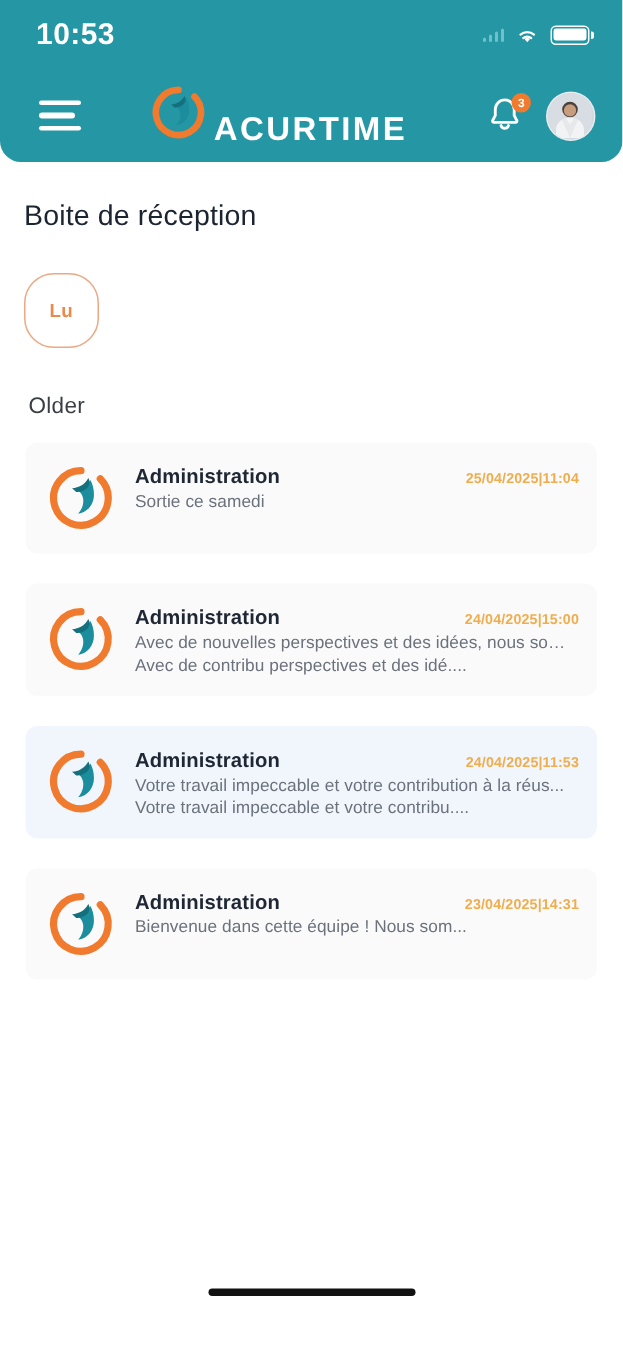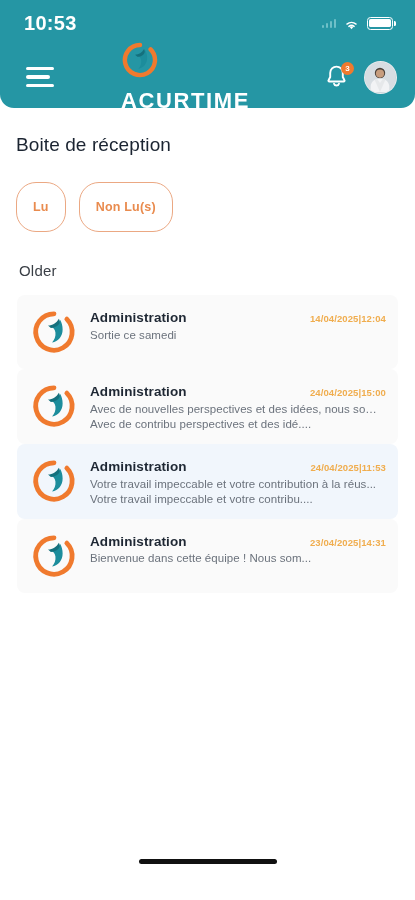--- a/index.html
+++ b/index.html
@@ -44,21 +44,21 @@
   .navbar {
     height:62px; display:flex; align-items:center;
     justify-content:space-between; padding:0 18px 0 26px;
   }
   .burger { width:28px; height:20px; display:flex; flex-direction:column; justify-content:space-between; cursor:pointer; }
   .burger span { display:block; height:3.4px; background:#ffffff; border-radius:2px; }
   .burger span:nth-child(1){width:28px;}
   .burger span:nth-child(2){width:24px;}
   .burger span:nth-child(3){width:28px;}
 
-  .brand { display:flex; align-items:flex-start; gap:5px; margin-left:-6px;flex-direction:column; }
+  .brand { display:flex; align-items:flex-end; gap:5px; margin-left:-6px; }
   .brand-text { color:#ffffff; font-size:22px; font-weight:bold; letter-spacing:1.6px; }
 
   .nav-right { display:flex; align-items:center; gap:13px; }
   .bell-wrap { position:relative; width:28px; height:29px; cursor:pointer; }
   .badge {
     position:absolute; top:-1px; right:-3px;
     min-width:13px; height:13px; border-radius:7px;
     background:#f07a2e; color:#ffffff; font-size:8px; font-weight:bold;
     display:flex; align-items:center; justify-content:center; padding:0 3px;
   }
@@ -78,21 +78,21 @@
     border:1.4px solid #eba883; color:#e98b4e;
     border-radius:20px; font-size:12.5px; font-weight:bold;
     padding:17px 16px; background:#ffffff; cursor:pointer;
     letter-spacing:0.2px;
   }
   .section-label {
     margin:30px 0 16px 19px;
     font-size:15px; color:#3a3f46; letter-spacing:0.2px;
   }
 
-  .list { margin:14px 17px 0 17px; display:flex; flex-direction:column; gap:0; }
+  .list { margin:14px 17px 0 17px; display:flex; flex-direction:column; gap:20px; }
   .card {
     display:flex; align-items:flex-start; gap:13px;
     background:#fafafa; border-radius:8px;
     padding:14px 12px 14px 14px; cursor:pointer;
     min-height:74px;
   }
   .card.unread { background:#f1f6fc; }
   .card-logo { width:46px; height:46px; flex:0 0 46px; }
   .card-body { flex:1; min-width:0; padding-top:1px; }
   .card-top { display:flex; align-items:baseline; justify-content:space-between; gap:8px; }
@@ -177,39 +177,38 @@
           </svg>
         </div>
       </div>
     </div>
   </div>
 
   <div class="page-title">Boite de réception</div>
 
   <div class="chips">
     <div class="chip">Lu</div>
-    <div class="chip">Non Lu(s)</div>
   </div>
 
   <div class="section-label">Older</div>
 
   <div class="list">
 
     <div class="card">
       <span class="card-logo">
         <svg width="46" height="46" viewBox="0 0 48 48">
           <path d="M24 5a19 19 0 1 0 13.4 5.6" stroke="#f07a2e" stroke-width="5" fill="none" stroke-linecap="round"></path>
           <path d="M30.5 11.5c-2.5 4.5-6 6-10.5 6.5 3 1 5 3 5.5 6.5.5 4-1 7.5-3.5 10.5 6.5-1 11-6.5 11-13.5 0-4-1-7.5-2.5-10z" fill="#1c8d9c"></path>
           <path d="M17.8 17.3c4.8-.6 8.6-2.3 11.3-7.2 1.2 2.2 1.2 4.3-.2 6.2-1.9 2.6-5.6 3.4-8.2 3.6l-2.9-2.6z" fill="#15707d"></path>
         </svg>
       </span>
       <div class="card-body">
         <div class="card-top">
           <span class="card-sender">Administration</span>
-          <span class="card-time">14/04/2025|12:04</span>
+          <span class="card-time">25/04/2025|11:04</span>
         </div>
         <div class="card-line">Sortie ce samedi</div>
       </div>
     </div>
 
     <div class="card">
       <span class="card-logo">
         <svg width="46" height="46" viewBox="0 0 48 48">
           <path d="M24 5a19 19 0 1 0 13.4 5.6" stroke="#f07a2e" stroke-width="5" fill="none" stroke-linecap="round"></path>
           <path d="M30.5 11.5c-2.5 4.5-6 6-10.5 6.5 3 1 5 3 5.5 6.5.5 4-1 7.5-3.5 10.5 6.5-1 11-6.5 11-13.5 0-4-1-7.5-2.5-10z" fill="#1c8d9c"></path>

